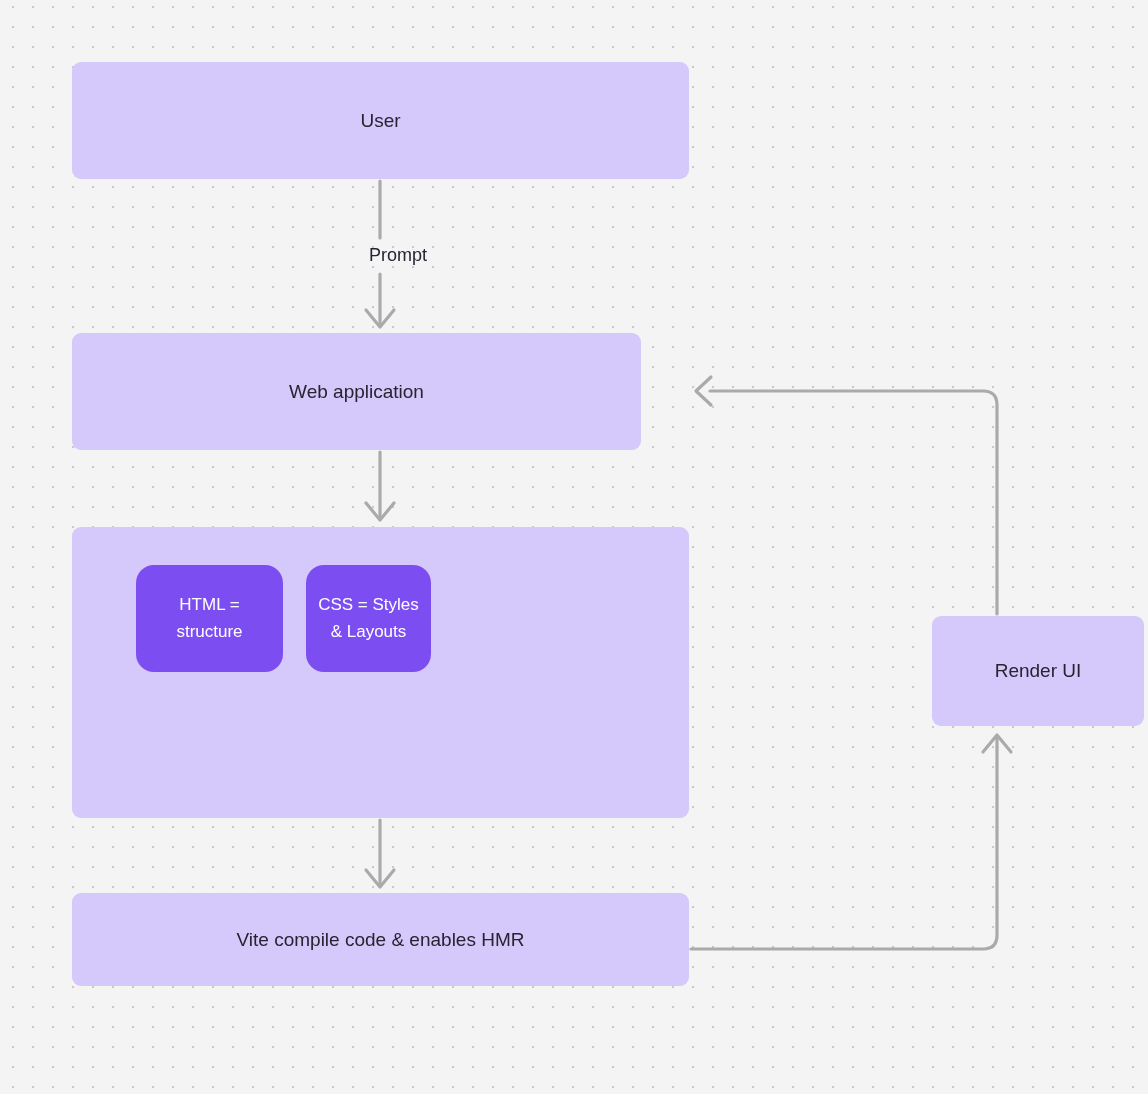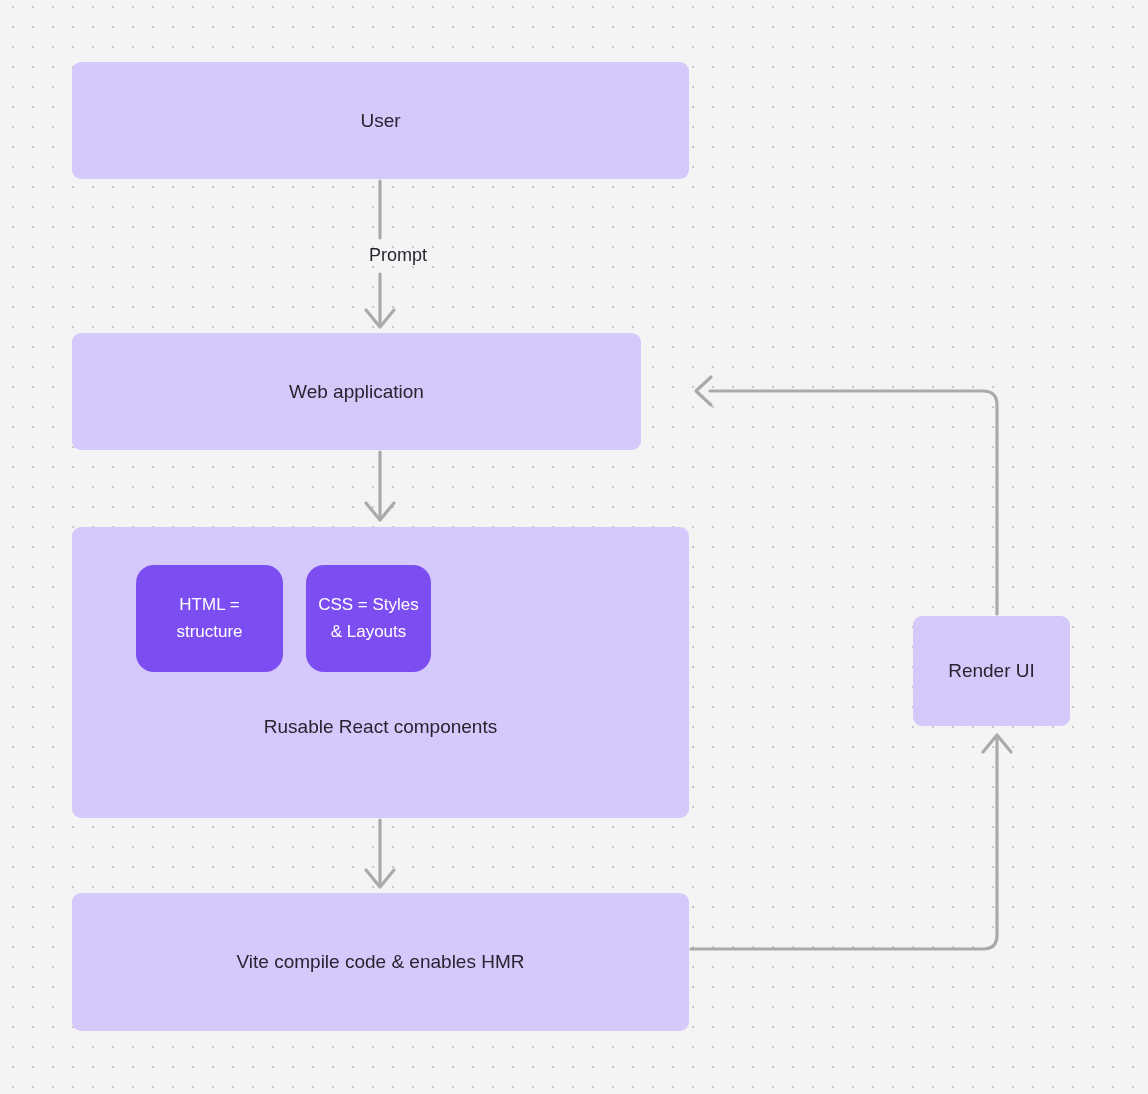--- a/index.html
+++ b/index.html
@@ -52,22 +52,22 @@
 
   .node-label {
     position: absolute;
     white-space: pre;
   }
 
   
   #node-user        { left: 72px;  top: 62px;  width: 617px; height: 117px; }
   #node-webapp      { left: 72px;  top: 333px; width: 569px; height: 117px; }
   #node-components  { left: 72px;  top: 527px; width: 617px; height: 291px; }
-  #node-vite        { left: 72px;  top: 893px; width: 617px; height: 138px; }
-  #node-renderui    { left: 913px; top: 616px; width: 157px; height: 110px; }
+  #node-vite        { left: 72px;  top: 893px; width: 617px; height: 93px; }
+  #node-renderui    { left: 932px; top: 616px; width: 212px; height: 110px; }
 
   #node-html        { left: 136px; top: 565px; width: 147px; height: 107px; }
   #node-css         { left: 288px; top: 565px; width: 125px; height: 107px; margin-left: 18px; }
   #node-js          { left: 476px; top: 565px; width: 147px; height: 107px; }
 
   
   #components-caption {
     position: absolute;
     left: 72px;
     top: 714px;
@@ -134,19 +134,18 @@
 
   <div class="node node-outer" id="node-components"></div>
 
   <div class="node node-inner" id="node-html" style="white-space: pre-line;">HTML =
 structure</div>
 
   <div class="node node-inner" id="node-css" style="white-space: pre-line;">CSS = Styles
 &amp; Layouts</div>
 
 
-  <div id="components-caption">Rusable React components</div>
 
   <div class="node node-outer" id="node-vite">Vite compile code &amp; enables HMR</div>
 
   <div class="node node-outer" id="node-renderui">Render UI</div>
 
 </div>
 
 </body></html>

